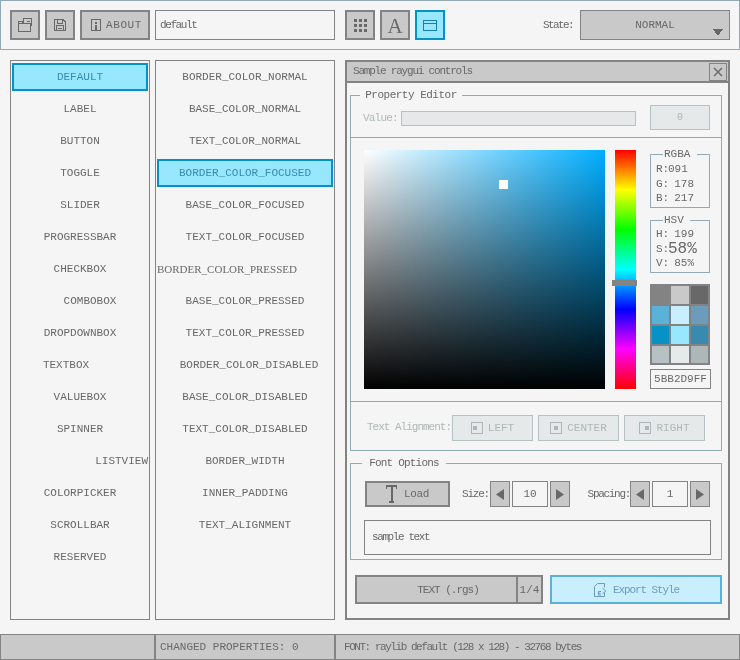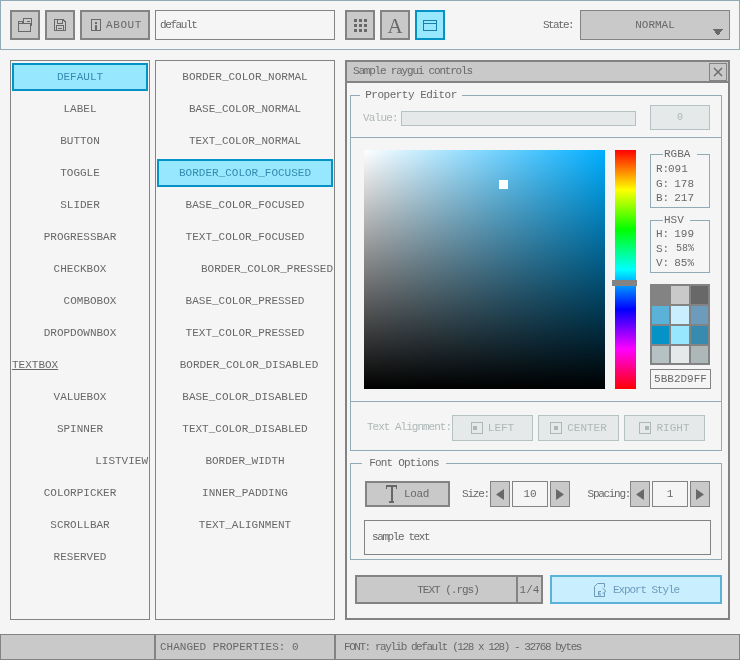--- a/index.html
+++ b/index.html
@@ -76,35 +76,35 @@
 <div class="abs" style="left:10px;top:60px;width:140px;height:560px;border:1px solid #838383;background:#f5f5f5;"></div>
 <div class="abs" style="left:12px;top:63px;width:136px;height:28px;border:2px solid #0492c7;background:#97e8ff;line-height:24px;text-align:center;color:#368baf;font-size:11px;">DEFAULT</div>
 <div class="abs" style="left:12px;top:95px;width:136px;height:28px;line-height:28px;color:#686868;font-size:11px;text-align:center;">LABEL</div>
 <div class="abs" style="left:12px;top:127px;width:136px;height:28px;line-height:28px;color:#686868;font-size:11px;text-align:center;">BUTTON</div>
 <div class="abs" style="left:12px;top:159px;width:136px;height:28px;line-height:28px;color:#686868;font-size:11px;text-align:center;">TOGGLE</div>
 <div class="abs" style="left:12px;top:191px;width:136px;height:28px;line-height:28px;color:#686868;font-size:11px;text-align:center;">SLIDER</div>
 <div class="abs" style="left:12px;top:223px;width:136px;height:28px;line-height:28px;color:#686868;font-size:11px;text-align:center;">PROGRESSBAR</div>
 <div class="abs" style="left:12px;top:255px;width:136px;height:28px;line-height:28px;color:#686868;font-size:11px;text-align:center;">CHECKBOX</div>
 <div class="abs" style="left:12px;top:287px;width:136px;height:28px;line-height:28px;color:#686868;font-size:11px;text-align:center;padding-left:20px;">COMBOBOX</div>
 <div class="abs" style="left:12px;top:319px;width:136px;height:28px;line-height:28px;color:#686868;font-size:11px;text-align:center;">DROPDOWNBOX</div>
-<div class="abs" style="left:12px;top:351px;width:108px;height:28px;line-height:28px;color:#686868;font-size:11px;text-decoration:underline;">TEXTBOX</div>
+<div class="abs" style="left:12px;top:351px;width:108px;height:28px;line-height:28px;color:#686868;font-size:11px;text-align:center;">TEXTBOX</div>
 <div class="abs" style="left:12px;top:383px;width:136px;height:28px;line-height:28px;color:#686868;font-size:11px;text-align:center;">VALUEBOX</div>
 <div class="abs" style="left:12px;top:415px;width:136px;height:28px;line-height:28px;color:#686868;font-size:11px;text-align:center;">SPINNER</div>
 <div class="abs" style="left:12px;top:447px;width:136px;height:28px;line-height:28px;color:#686868;font-size:11px;text-align:right;padding-left:16px;">LISTVIEW</div>
 <div class="abs" style="left:12px;top:479px;width:136px;height:28px;line-height:28px;color:#686868;font-size:11px;text-align:center;">COLORPICKER</div>
 <div class="abs" style="left:12px;top:511px;width:136px;height:28px;line-height:28px;color:#686868;font-size:11px;text-align:center;">SCROLLBAR</div>
 <div class="abs" style="left:12px;top:543px;width:136px;height:28px;line-height:28px;color:#686868;font-size:11px;text-align:center;">RESERVED</div>
 <div class="abs" style="left:155px;top:60px;width:180px;height:560px;border:1px solid #838383;background:#f5f5f5;"></div>
 <div class="abs" style="left:157px;top:63px;width:176px;height:28px;line-height:28px;color:#686868;font-size:11px;text-align:center;">BORDER_COLOR_NORMAL</div>
 <div class="abs" style="left:157px;top:95px;width:176px;height:28px;line-height:28px;color:#686868;font-size:11px;text-align:center;">BASE_COLOR_NORMAL</div>
 <div class="abs" style="left:157px;top:127px;width:176px;height:28px;line-height:28px;color:#686868;font-size:11px;text-align:center;">TEXT_COLOR_NORMAL</div>
 <div class="abs" style="left:157px;top:159px;width:176px;height:28px;border:2px solid #0492c7;background:#97e8ff;line-height:24px;text-align:center;color:#368baf;font-size:11px;">BORDER_COLOR_FOCUSED</div>
 <div class="abs" style="left:157px;top:191px;width:176px;height:28px;line-height:28px;color:#686868;font-size:11px;text-align:center;">BASE_COLOR_FOCUSED</div>
 <div class="abs" style="left:157px;top:223px;width:176px;height:28px;line-height:28px;color:#686868;font-size:11px;text-align:center;">TEXT_COLOR_FOCUSED</div>
-<div class="abs" style="left:157px;top:255px;width:176px;height:28px;line-height:28px;color:#686868;font-size:11px;text-align:right;">BORDER_COLOR_PRESSED</div>
+<div class="abs" style="left:157px;top:255px;width:176px;height:28px;line-height:28px;color:#686868;font-size:11px;text-align:left;font-family:Liberation Serif, serif;">BORDER_COLOR_PRESSED</div>
 <div class="abs" style="left:157px;top:287px;width:176px;height:28px;line-height:28px;color:#686868;font-size:11px;text-align:center;">BASE_COLOR_PRESSED</div>
 <div class="abs" style="left:157px;top:319px;width:176px;height:28px;line-height:28px;color:#686868;font-size:11px;text-align:center;">TEXT_COLOR_PRESSED</div>
 <div class="abs" style="left:157px;top:351px;width:176px;height:28px;line-height:28px;color:#686868;font-size:11px;text-align:center;padding-left:8px;">BORDER_COLOR_DISABLED</div>
 <div class="abs" style="left:157px;top:383px;width:176px;height:28px;line-height:28px;color:#686868;font-size:11px;text-align:center;">BASE_COLOR_DISABLED</div>
 <div class="abs" style="left:157px;top:415px;width:176px;height:28px;line-height:28px;color:#686868;font-size:11px;text-align:center;">TEXT_COLOR_DISABLED</div>
 <div class="abs" style="left:157px;top:447px;width:176px;height:28px;line-height:28px;color:#686868;font-size:11px;text-align:center;">BORDER_WIDTH</div>
 <div class="abs" style="left:157px;top:479px;width:176px;height:28px;line-height:28px;color:#686868;font-size:11px;text-align:center;">INNER_PADDING</div>
 <div class="abs" style="left:157px;top:511px;width:176px;height:28px;line-height:28px;color:#686868;font-size:11px;text-align:center;">TEXT_ALIGNMENT</div>
 <div class="abs" style="left:345px;top:60px;width:385px;height:560px;border:2px solid #838383;background:#f5f5f5;"></div>
 <div class="abs" style="left:345px;top:60px;width:385px;height:23px;border:2px solid #838383;background:#c9c9c9;"></div>
@@ -139,21 +139,21 @@
 <div class="abs" style="left:656px;top:192.0px;width:14px;height:12px;line-height:12px;color:#686868;font-size:11px;text-align:left;">B:</div>
 <div class="abs" style="left:668px;top:192.0px;width:26px;height:12px;line-height:12px;color:#686868;font-size:11px;text-align:right;">217</div>
 <div class="abs" style="left:650px;top:220px;width:60px;height:1px;background:#90abb5;"></div>
 <div class="abs" style="left:650px;top:220px;width:1px;height:53px;background:#90abb5;"></div>
 <div class="abs" style="left:709px;top:220px;width:1px;height:53px;background:#90abb5;"></div>
 <div class="abs" style="left:650px;top:272px;width:60px;height:1px;background:#90abb5;"></div>
 <div class="abs" style="left:663px;top:214px;width:27px;height:12px;line-height:12px;color:#686868;font-size:11px;text-align:left;background:#f5f5f5;padding-left:1px;">HSV</div>
 <div class="abs" style="left:656px;top:228.0px;width:14px;height:12px;line-height:12px;color:#686868;font-size:11px;text-align:left;">H:</div>
 <div class="abs" style="left:668px;top:228.0px;width:26px;height:12px;line-height:12px;color:#686868;font-size:11px;text-align:right;">199</div>
 <div class="abs" style="left:656px;top:242.5px;width:14px;height:12px;line-height:12px;color:#686868;font-size:11px;text-align:left;">S:</div>
-<div class="abs" style="left:668px;top:242.5px;width:26px;height:12px;line-height:12px;color:#686868;font-size:10px;text-align:right;">58%</div>
+<div class="abs" style="left:668px;top:242.5px;width:26px;height:12px;line-height:12px;color:#686868;font-size:16px;text-align:left;">58%</div>
 <div class="abs" style="left:656px;top:257.0px;width:14px;height:12px;line-height:12px;color:#686868;font-size:11px;text-align:left;">V:</div>
 <div class="abs" style="left:668px;top:257.0px;width:26px;height:12px;line-height:12px;color:#686868;font-size:11px;text-align:right;">85%</div>
 <div class="abs" style="left:650px;top:284px;width:60px;height:81px;background:#838383;">
     <div style="position:absolute;left:2px;top:2px;width:17px;height:18px;background:#838383;"></div>
     <div style="position:absolute;left:21px;top:2px;width:18px;height:18px;background:#c9c9c9;"></div>
     <div style="position:absolute;left:41px;top:2px;width:17px;height:18px;background:#686868;"></div>
     <div style="position:absolute;left:2px;top:22px;width:17px;height:18px;background:#5bb2d9;"></div>
     <div style="position:absolute;left:21px;top:22px;width:18px;height:18px;background:#c9effe;"></div>
     <div style="position:absolute;left:41px;top:22px;width:17px;height:18px;background:#6c9bbc;"></div>
     <div style="position:absolute;left:2px;top:42px;width:17px;height:18px;background:#0492c7;"></div>

